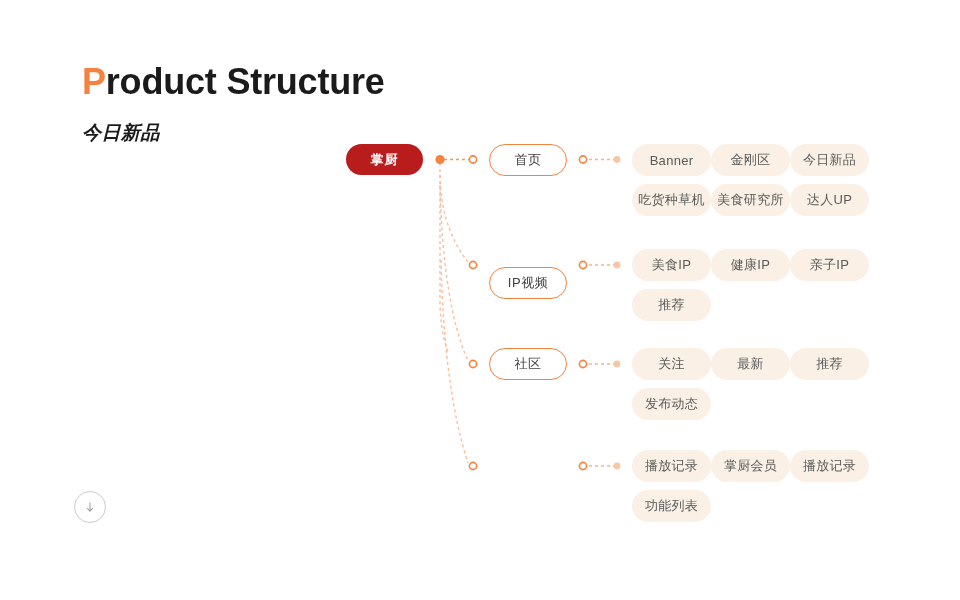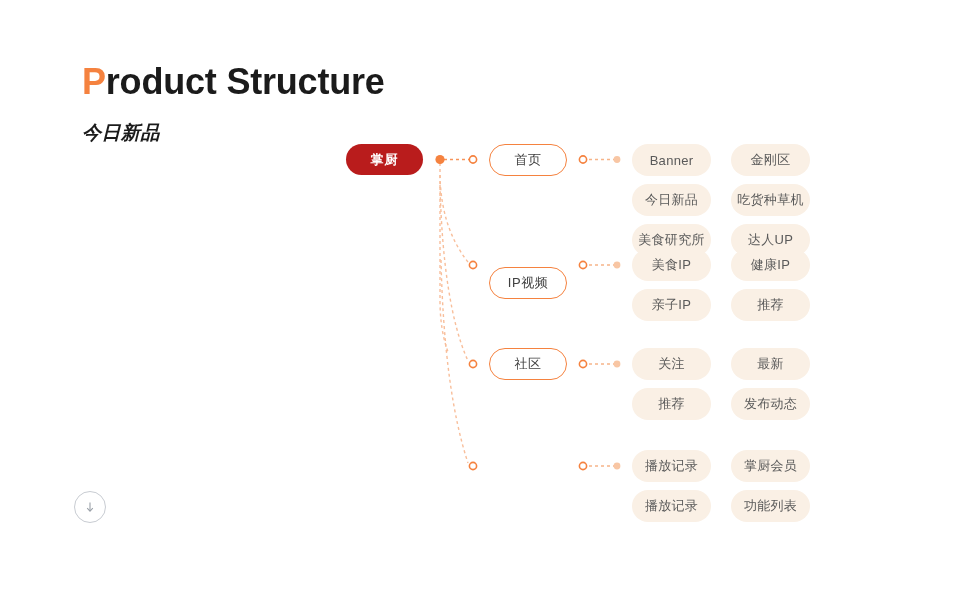--- a/index.html
+++ b/index.html
@@ -92,21 +92,21 @@
     box-sizing: border-box;
     letter-spacing: 0.5px;
   }
 
   .leaf-group {
     position: absolute;
     left: 632px;
     display: flex;
     flex-wrap: wrap;
     width: 262px;
-    gap: 8px 20px;
+    gap: 8px 0;
   }
   .leaf-pill {
     width: 79px;
     height: 32px;
     border-radius: 16px;
     background: #FAF0E5;
     color: #5a5a5a;
     font-size: 13px;
     display: flex;
     align-items: center;

